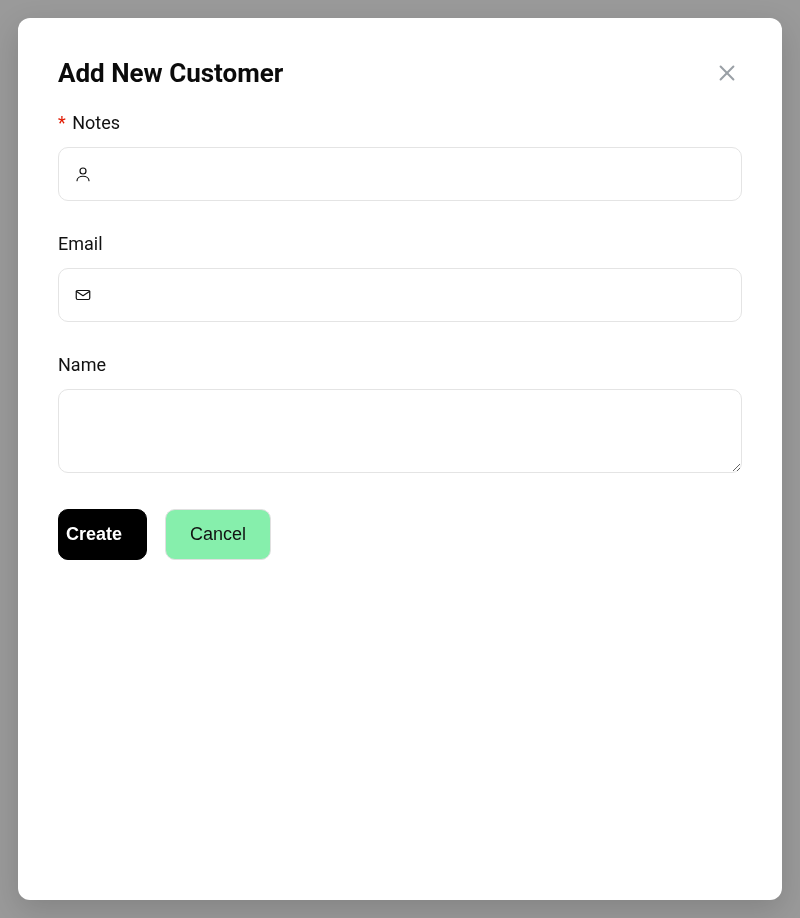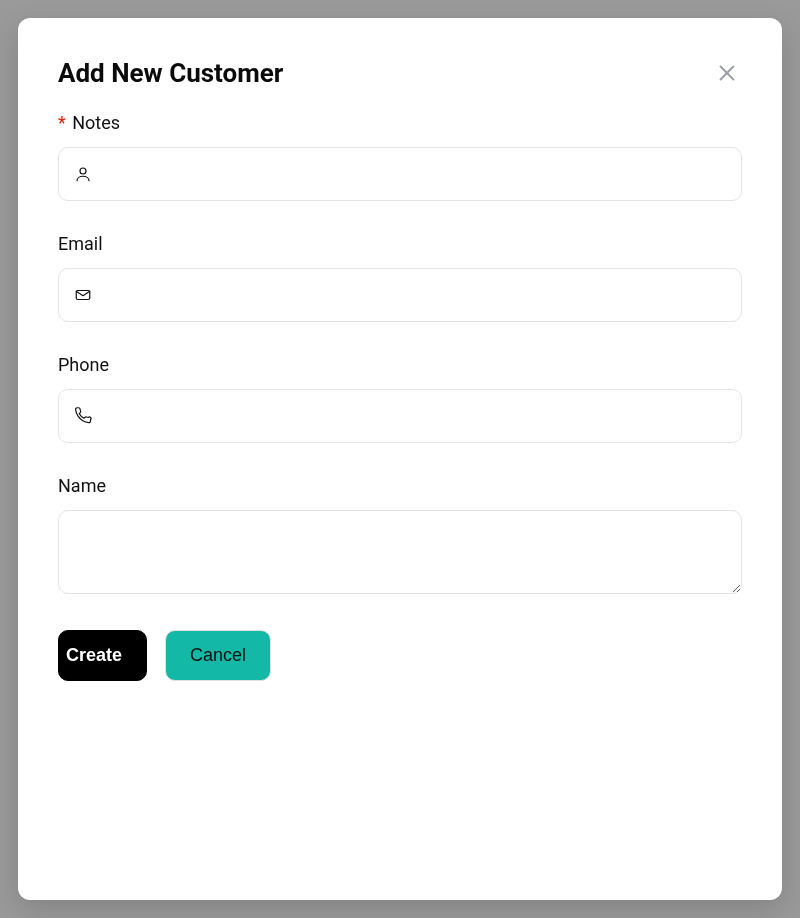--- a/index.html
+++ b/index.html
@@ -109,21 +109,21 @@
       font-weight: 600;
       cursor: pointer;
     }
     .btn-primary {
       background: #000;
       color: #fff;
       border: 1px solid #000;
       padding-left: 7px;
     }
     .btn-secondary {
-      background: #14b8a6;
+      background: #86efac;
       color: #111;
       font-weight: 500;
       border: 1px solid #e0e0e0;
     }
   </style>
 </head>
 <body>
 
 <div class="modal">
 
@@ -155,29 +155,20 @@
     <label class="form-label">Email</label>
     <div class="input-wrap">
       <svg class="input-icon" viewBox="0 0 24 24" fill="none" stroke="currentColor" stroke-width="1.6" stroke-linecap="round" stroke-linejoin="round">
         <rect x="3" y="6" width="18" height="12" rx="2"></rect>
         <polyline points="3,7 12,13 21,7"></polyline>
       </svg>
       <input type="text" class="text-input" placeholder="" style="">
     </div>
   </div>
 
-  <div class="form-group">
-    <label class="form-label">Phone</label>
-    <div class="input-wrap">
-      <svg class="input-icon" viewBox="0 0 24 24" fill="none" stroke="currentColor" stroke-width="1.6" stroke-linecap="round" stroke-linejoin="round">
-        <path d="M22 16.92v2a2 2 0 0 1-2.18 2 19.79 19.79 0 0 1-8.63-3.07 19.5 19.5 0 0 1-6-6A19.79 19.79 0 0 1 2.12 3.18 2 2 0 0 1 4.11 1h2a2 2 0 0 1 2 1.72c.12.9.33 1.78.62 2.63a2 2 0 0 1-.45 2.11L7.09 8.91a16 16 0 0 0 6 6l1.45-1.19a2 2 0 0 1 2.11-.45c.85.29 1.73.5 2.63.62A2 2 0 0 1 22 16.92z"></path>
-      </svg>
-      <input type="text" class="text-input" placeholder="" style="">
-    </div>
-  </div>
 
 
   <div class="form-group">
     <label class="form-label">Name</label>
     <textarea class="text-area" placeholder="" style=""></textarea>
   </div>
 
   <div class="button-row">
     <button class="btn btn-primary">Create</button>
     <button class="btn btn-secondary">Cancel</button>

